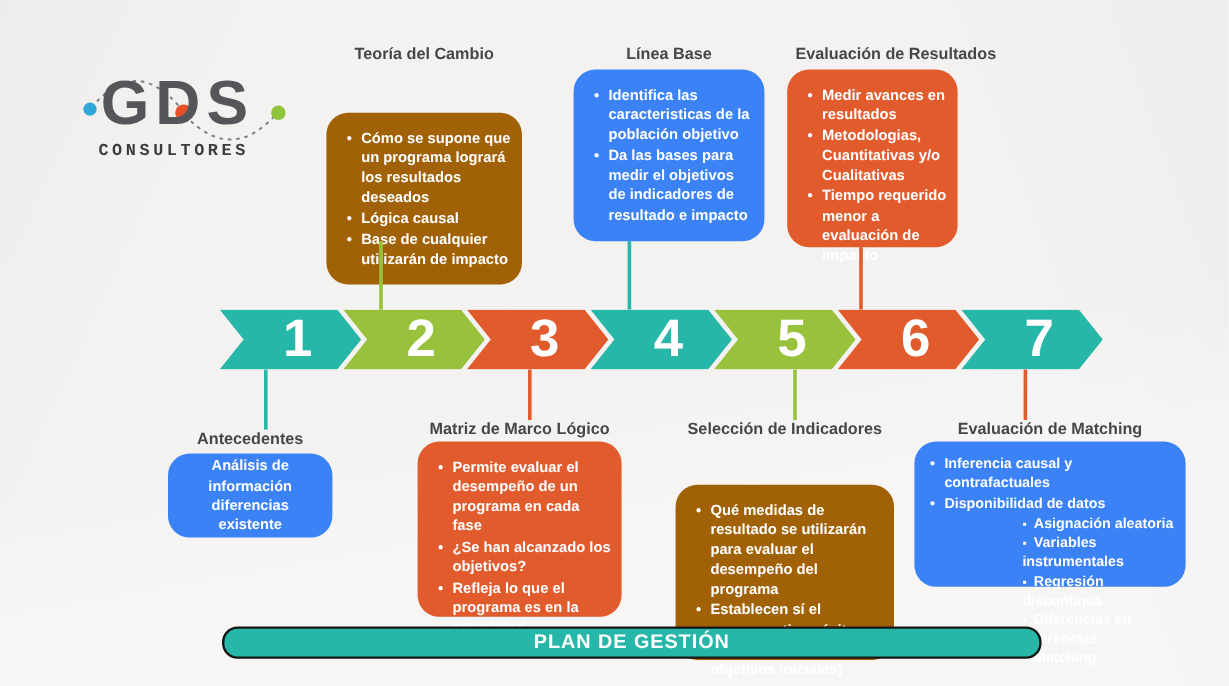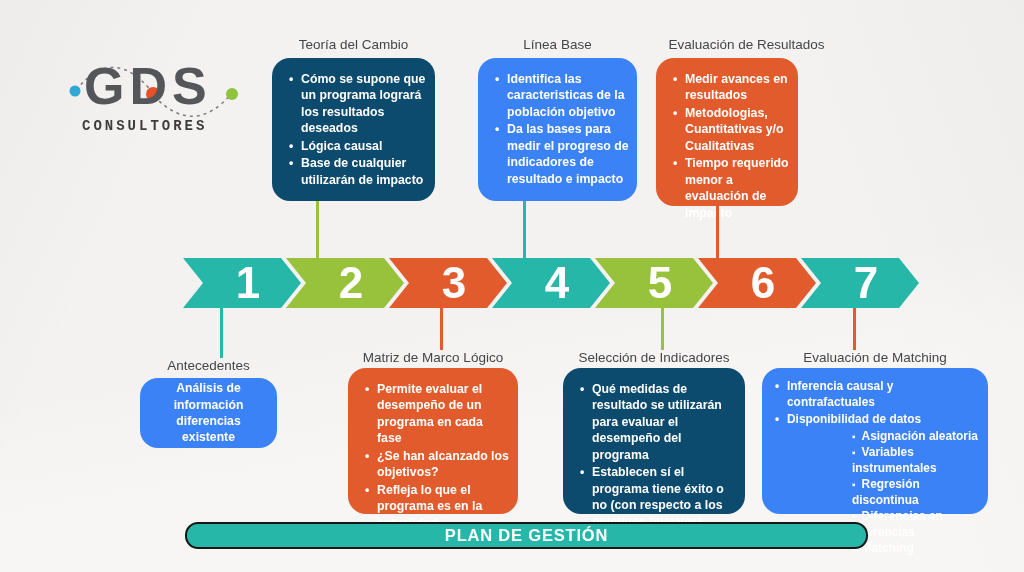--- a/index.html
+++ b/index.html
@@ -27,32 +27,32 @@
     font-size:52px;font-weight:bold;color:#55565a;letter-spacing:5px;
     line-height:1;
   }
   .logo-sub{
     position:absolute;left:30px;top:72px;
     font-size:14px;font-weight:bold;color:#3c3c3c;letter-spacing:3px;font-family:Liberation Mono, monospace;
   }
 
   
   .step-title{
-    font-size:13.5px;font-weight:normal;color:#45464a;text-align:center;
+    font-size:13.5px;font-weight:bold;color:#45464a;text-align:center;
     white-space:nowrap;
   }
 
   
   .card{
     border-radius:18px;color:#ffffff;
     font-size:12.3px;font-weight:bold;line-height:1.34;
     box-sizing:border-box;
   }
   .card.teal{background:#3b82f6;}
-  .card.green{background:#0c4a6e;}
+  .card.green{background:#a16207;margin-top:36px;}
   .card.orange{background:#e15b2d;}
   .card ul{margin:0;padding:0;list-style:none;}
   .card li{position:relative;padding-left:13px;margin-bottom:1px;}
   .card li::before{content:"\2022";position:absolute;left:1px;}
   .card li.sub{padding-left:0;margin-left:78px;margin-bottom:0;}
   .card li.sub::before{content:"\25AA";position:static;margin-right:6px;font-size:10px;}
   .card.center-text{display:flex;align-items:center;justify-content:center;
     text-align:center;font-size:12.2px;}
 
   .pad-top{padding:13px 8px 8px 16px;}
@@ -113,21 +113,21 @@
   <ul>
     <li>Cómo se supone que un programa logrará los resultados deseados</li>
     <li>Lógica causal</li>
     <li>Base de cualquier utilizarán de impacto</li>
   </ul>
 </div>
 
 <div class="abs card teal pad-top" style="left:478px;top:58px;width:159px;height:143px;">
   <ul>
     <li>Identifica las caracteristicas de la población objetivo</li>
-    <li>Da las bases para medir el progreso de indicadores de resultado e impacto</li>
+    <li>Da las bases para medir el objetivos de indicadores de resultado e impacto</li>
   </ul>
 </div>
 
 <div class="abs card orange pad-top" style="left:656px;top:58px;width:142px;height:148px;">
   <ul>
     <li>Medir avances en resultados</li>
     <li>Metodologias, Cuantitativas y/o Cualitativas</li>
     <li>Tiempo requerido menor a evaluación de impacto</li>
   </ul>
 </div>
@@ -166,21 +166,21 @@
   </ul>
 </div>
 
 <div class="abs card green pad-top" style="left:563px;top:368px;width:182px;height:146px;">
   <ul>
     <li>Qué medidas de resultado se utilizarán para evaluar el desempeño del programa</li>
     <li>Establecen sí el programa tiene éxito o no (con respecto a los objetivos iniciales)</li>
   </ul>
 </div>
 
-<div class="abs card teal" style="left:762px;top:368px;width:226px;height:146px;padding:11px 6px 8px 12px;font-size:11.9px;">
+<div class="abs card teal" style="left:762px;top:368px;width:226px;height:121px;padding:11px 6px 8px 12px;font-size:11.9px;">
   <ul>
     <li>Inferencia causal y contrafactuales</li>
     <li>Disponibilidad de datos</li>
     <li class="sub">Asignación aleatoria</li>
     <li class="sub">Variables instrumentales</li>
     <li class="sub">Regresión discontinua</li>
     <li class="sub">Diferencias en diferencias</li>
     <li class="sub">Matching</li>
   </ul>
 </div>

